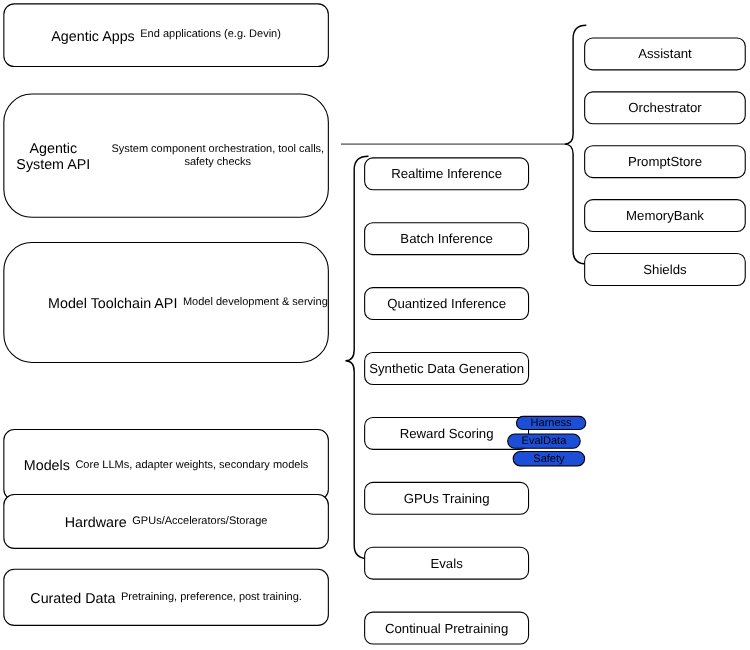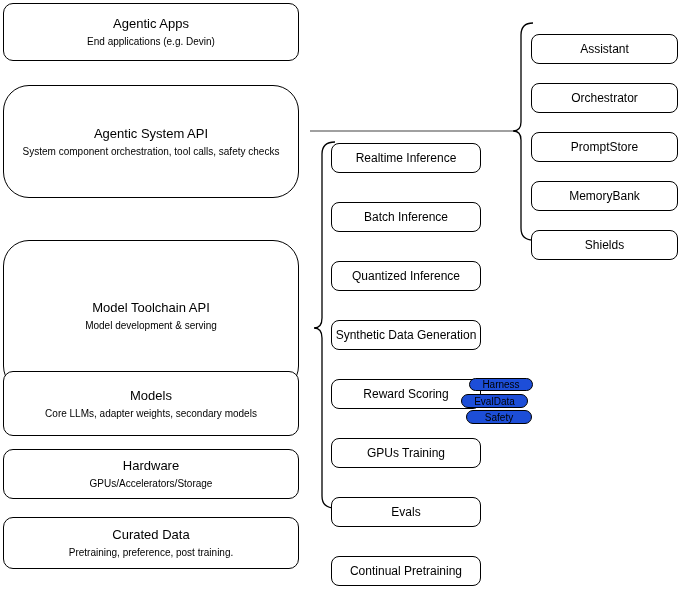--- a/index.html
+++ b/index.html
@@ -20,31 +20,31 @@
   }
   
   .lbox {
     position: absolute;
     left: 3px;
     width: 296px;
     background: #ffffff;
     border: 1px solid #000000;
     box-sizing: border-box;
     display: flex;
-    flex-direction: column;
+    flex-direction: row;
     align-items: center;
     justify-content: center;
     gap: 5px;
     text-align: center;
     z-index: 2;
   }
   .lb0 { top: 3px;   height: 58px;  border-radius: 10px; }
   .lb1 { top: 85px;  height: 113px; border-radius: 26px; }
-  .lb2 { top: 240px; height: 152px; border-radius: 26px; }
-  .lb3 { top: 371px; height: 65px;  border-radius: 10px; }
+  .lb2 { top: 220px; height: 110px; border-radius: 26px; justify-content: flex-end; }
+  .lb3 { top: 390px; height: 65px;  border-radius: 10px; }
   .lb4 { top: 449px; height: 50px;  border-radius: 10px; }
   .lb5 { top: 517px; height: 52px;  border-radius: 10px; }
   .lbox .title    { font-size: 13px; line-height: 15px; }
   .lbox .subtitle { font-size: 10px; line-height: 12px; }
   
   .mcol {
     position: absolute;
     left: 331px; top: 143px;
     width: 150px;
     display: flex;

